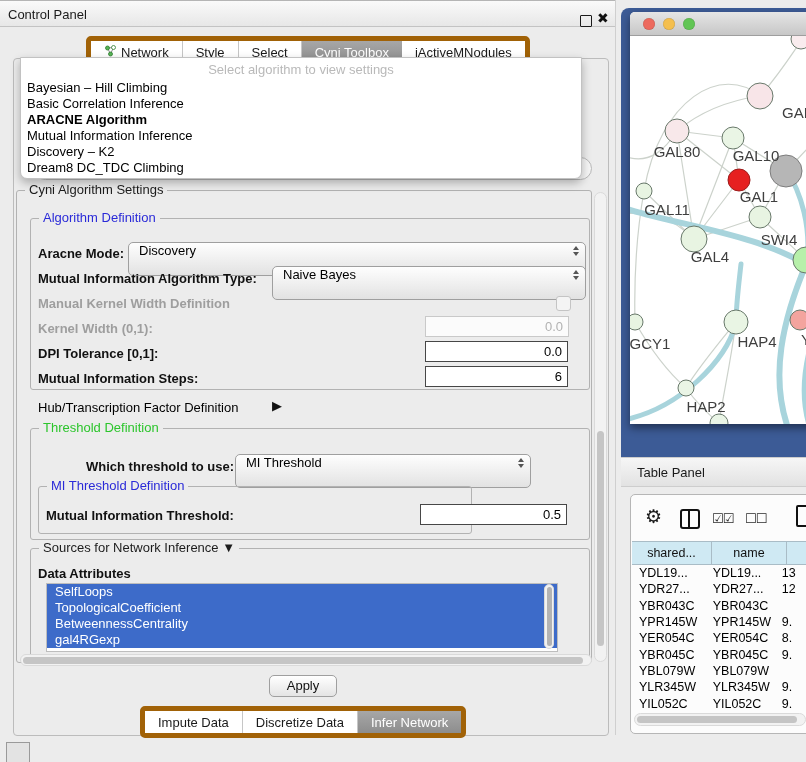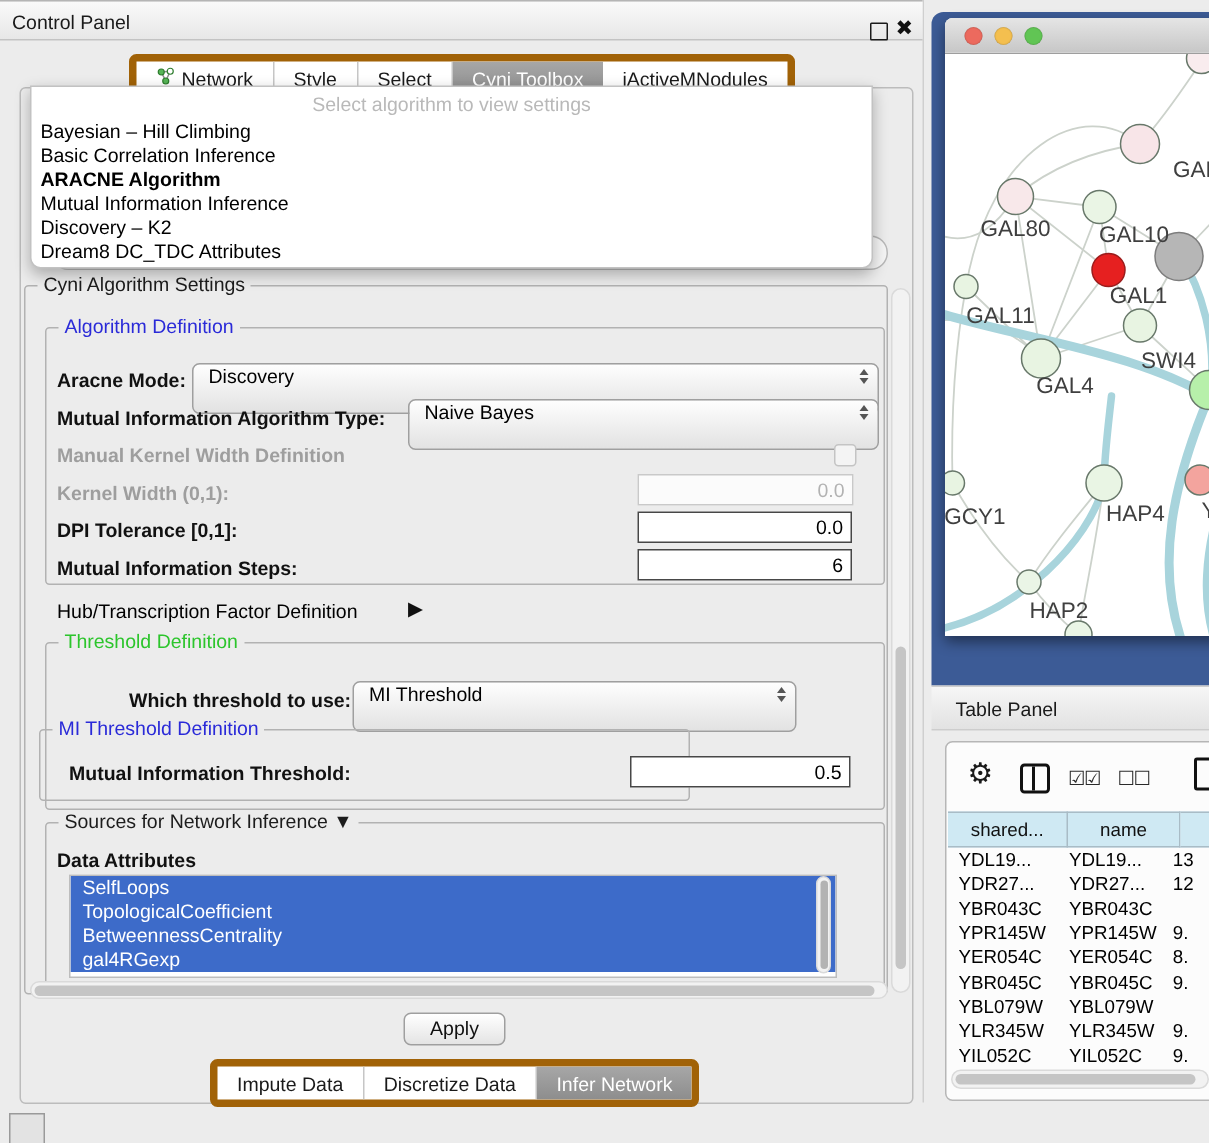--- a/index.html
+++ b/index.html
@@ -125,21 +125,21 @@
   <div class="abs ghost-combo">galFiltered.sif default node</div>
 
   <div class="abs dropdown">
     <div class="abs dd-placeholder">Select algorithm to view settings</div>
     <div class="abs dd-items" id="dd-items">
         <div class="ditem">Bayesian – Hill Climbing</div>
         <div class="ditem">Basic Correlation Inference</div>
         <div class="ditem" style="font-weight: bold;">ARACNE Algorithm</div>
         <div class="ditem">Mutual Information Inference</div>
         <div class="ditem">Discovery – K2</div>
-        <div class="ditem">Dream8 DC_TDC Attributes</div>
+        <div class="ditem">Dream8 DC_TDC Climbing</div>
       </div>
   </div>
 
   <div class="abs groupbox" style="left:16px;top:190px;width:576px;height:473px;">
     <span class="gtitle t-black">Cyni Algorithm Settings</span>
   </div>
 
   <div class="abs groupbox" style="left:30px;top:218px;width:560px;height:172px;">
     <span class="gtitle t-blue">Algorithm Definition</span>
   </div>
@@ -175,21 +175,21 @@
     <span class="gtitle t-green">Threshold Definition</span>
   </div>
   <span class="abs lbl" style="left:86px;top:459px;">Which threshold to use:</span>
   <div class="abs combo" style="left:235px;top:454px;width:296px;">
     <span>MI Threshold</span>
     <span class="arrows">
         <span class="tri-up"></span>
         <span class="tri-dn"></span>
       </span>
   </div>
-  <div class="abs groupbox" style="left:26px;top:486px;width:434px;height:48px;">
+  <div class="abs groupbox" style="left:38px;top:486px;width:434px;height:48px;">
     <span class="gtitle t-blue">MI Threshold Definition</span>
   </div>
   <span class="abs lbl" style="left:46px;top:508px;">Mutual Information Threshold:</span>
   <div class="abs tf" style="left:420px;top:504px;width:135px;">0.5</div>
 
   <div class="abs groupbox" style="left:30px;top:548px;width:560px;height:114px;">
     <span class="gtitle t-black"><span>Sources for Network Inference</span> <span>▼</span></span>
   </div>
   <span class="abs lbl" style="left:38px;top:566px;">Data Attributes</span>
   <div class="abs attr-list" style="left:46px;top:583px;width:510px;height:67px;" id="attr-list">

